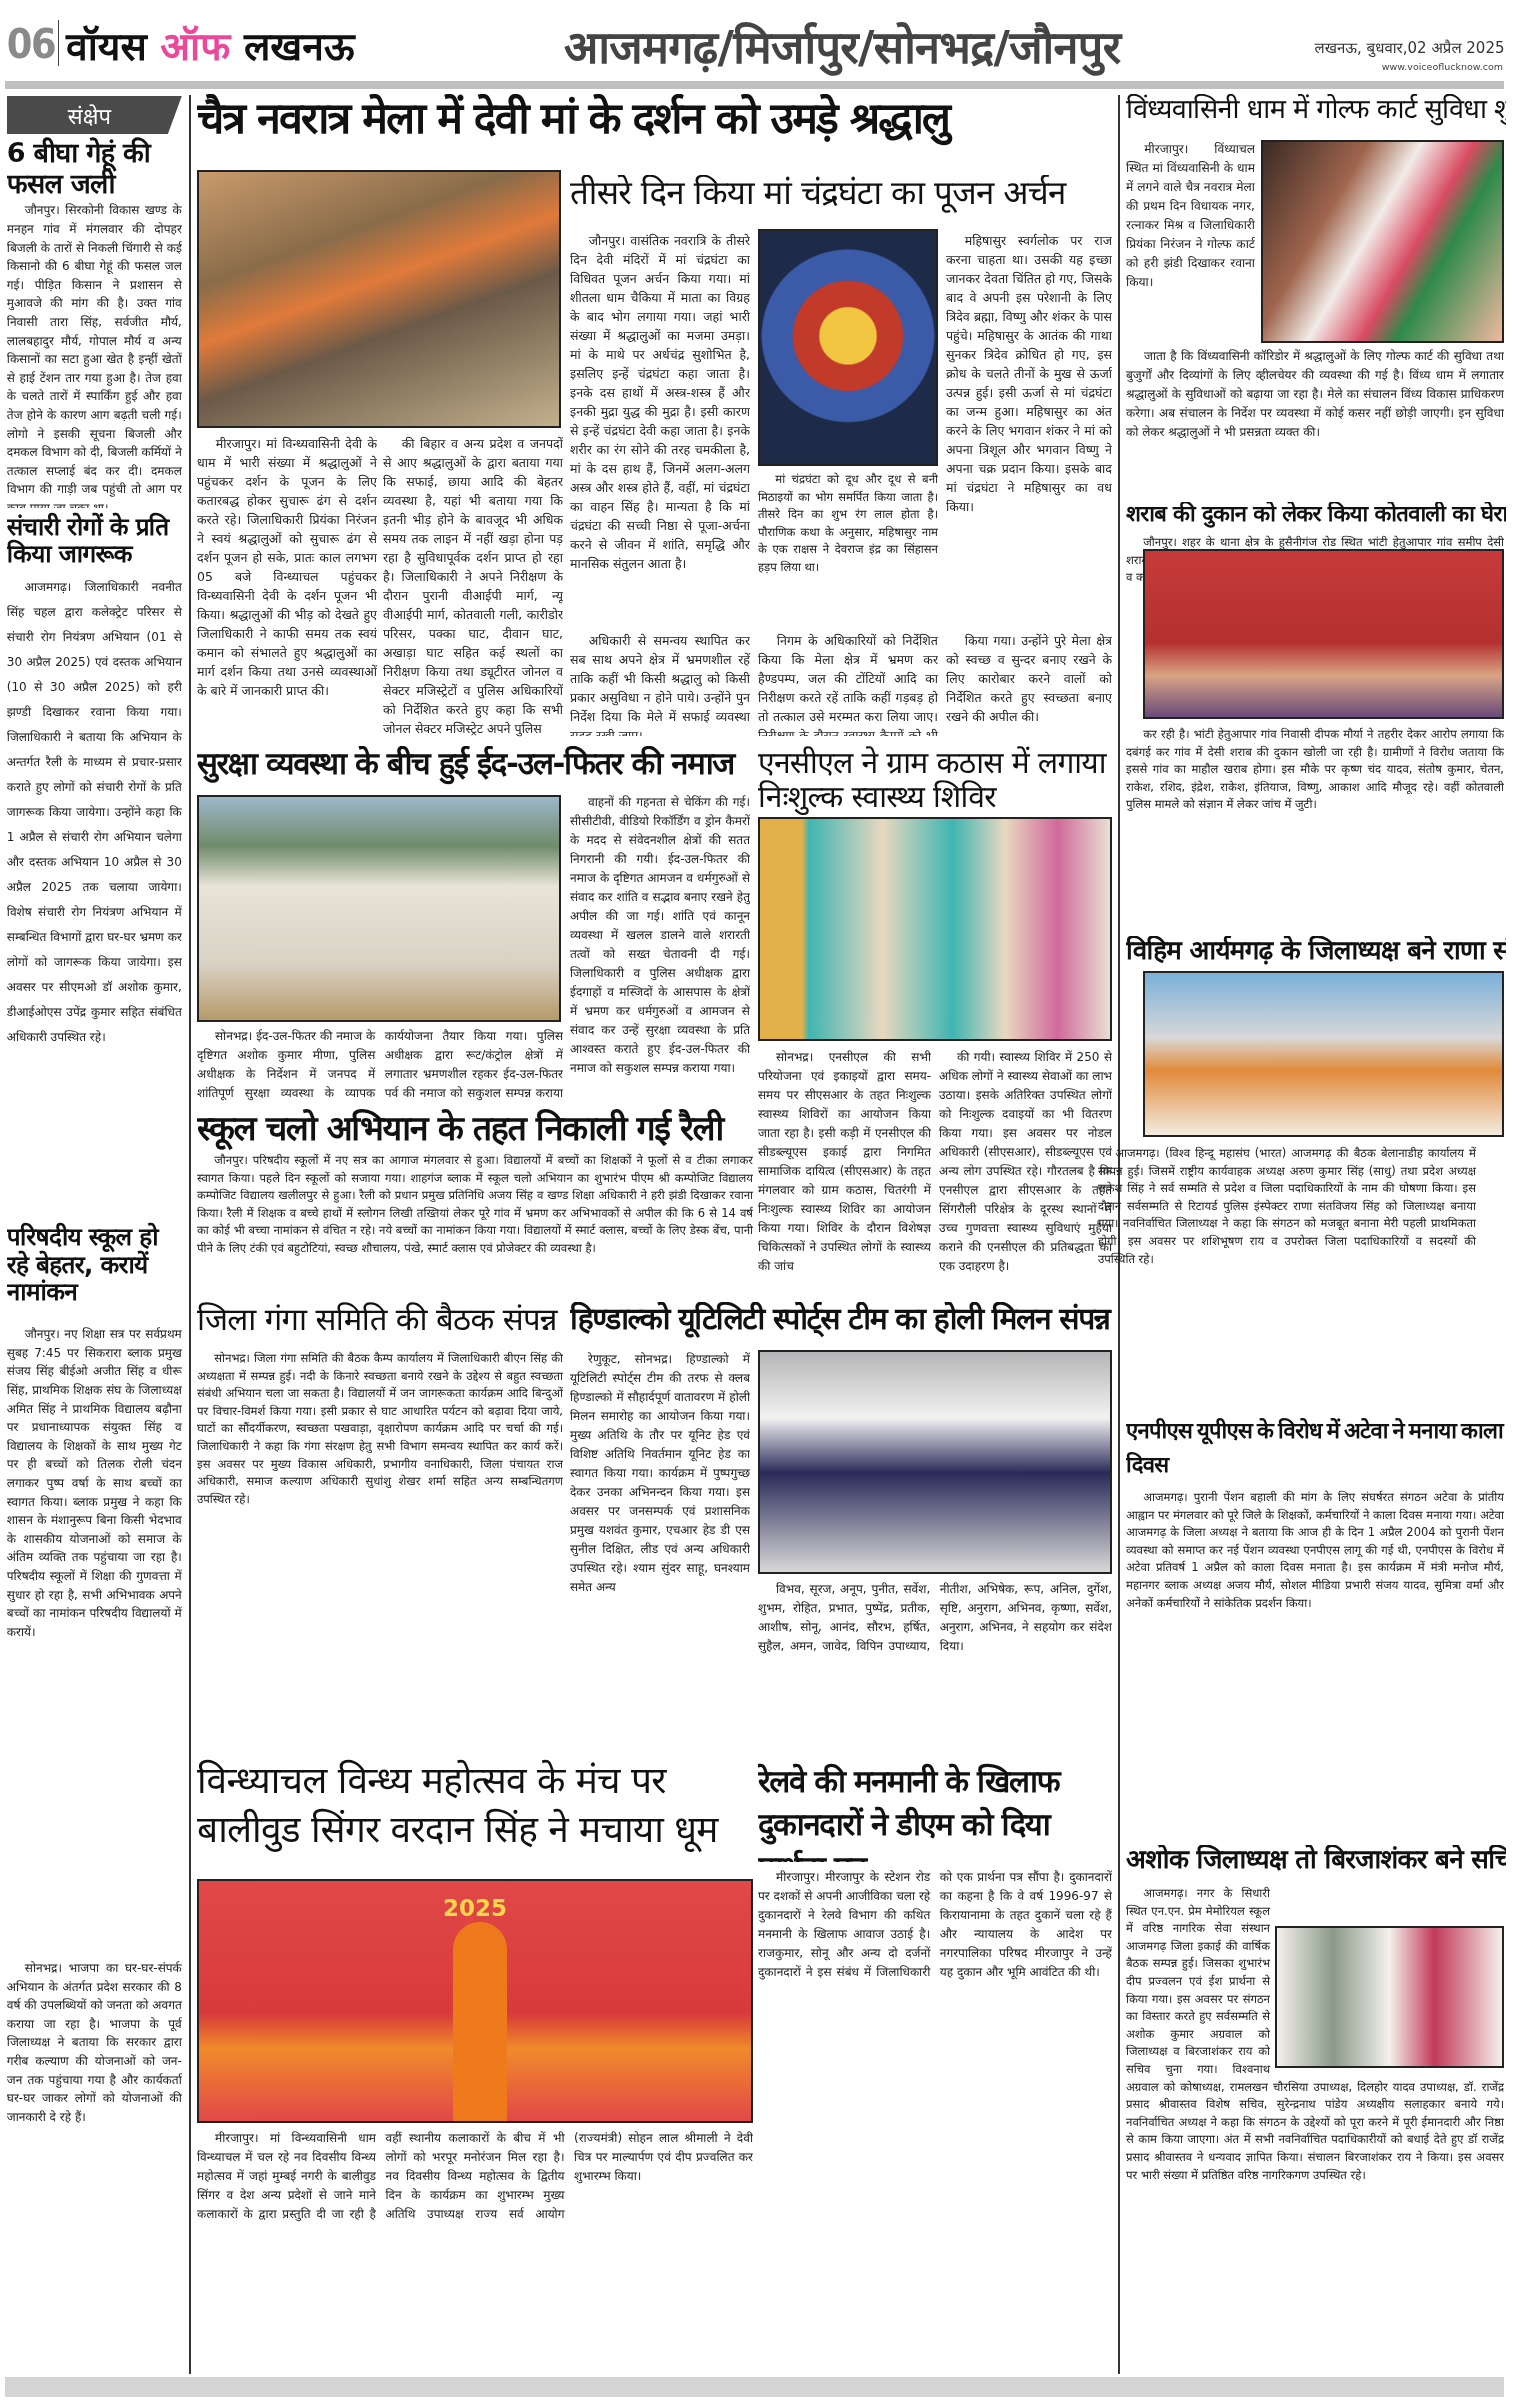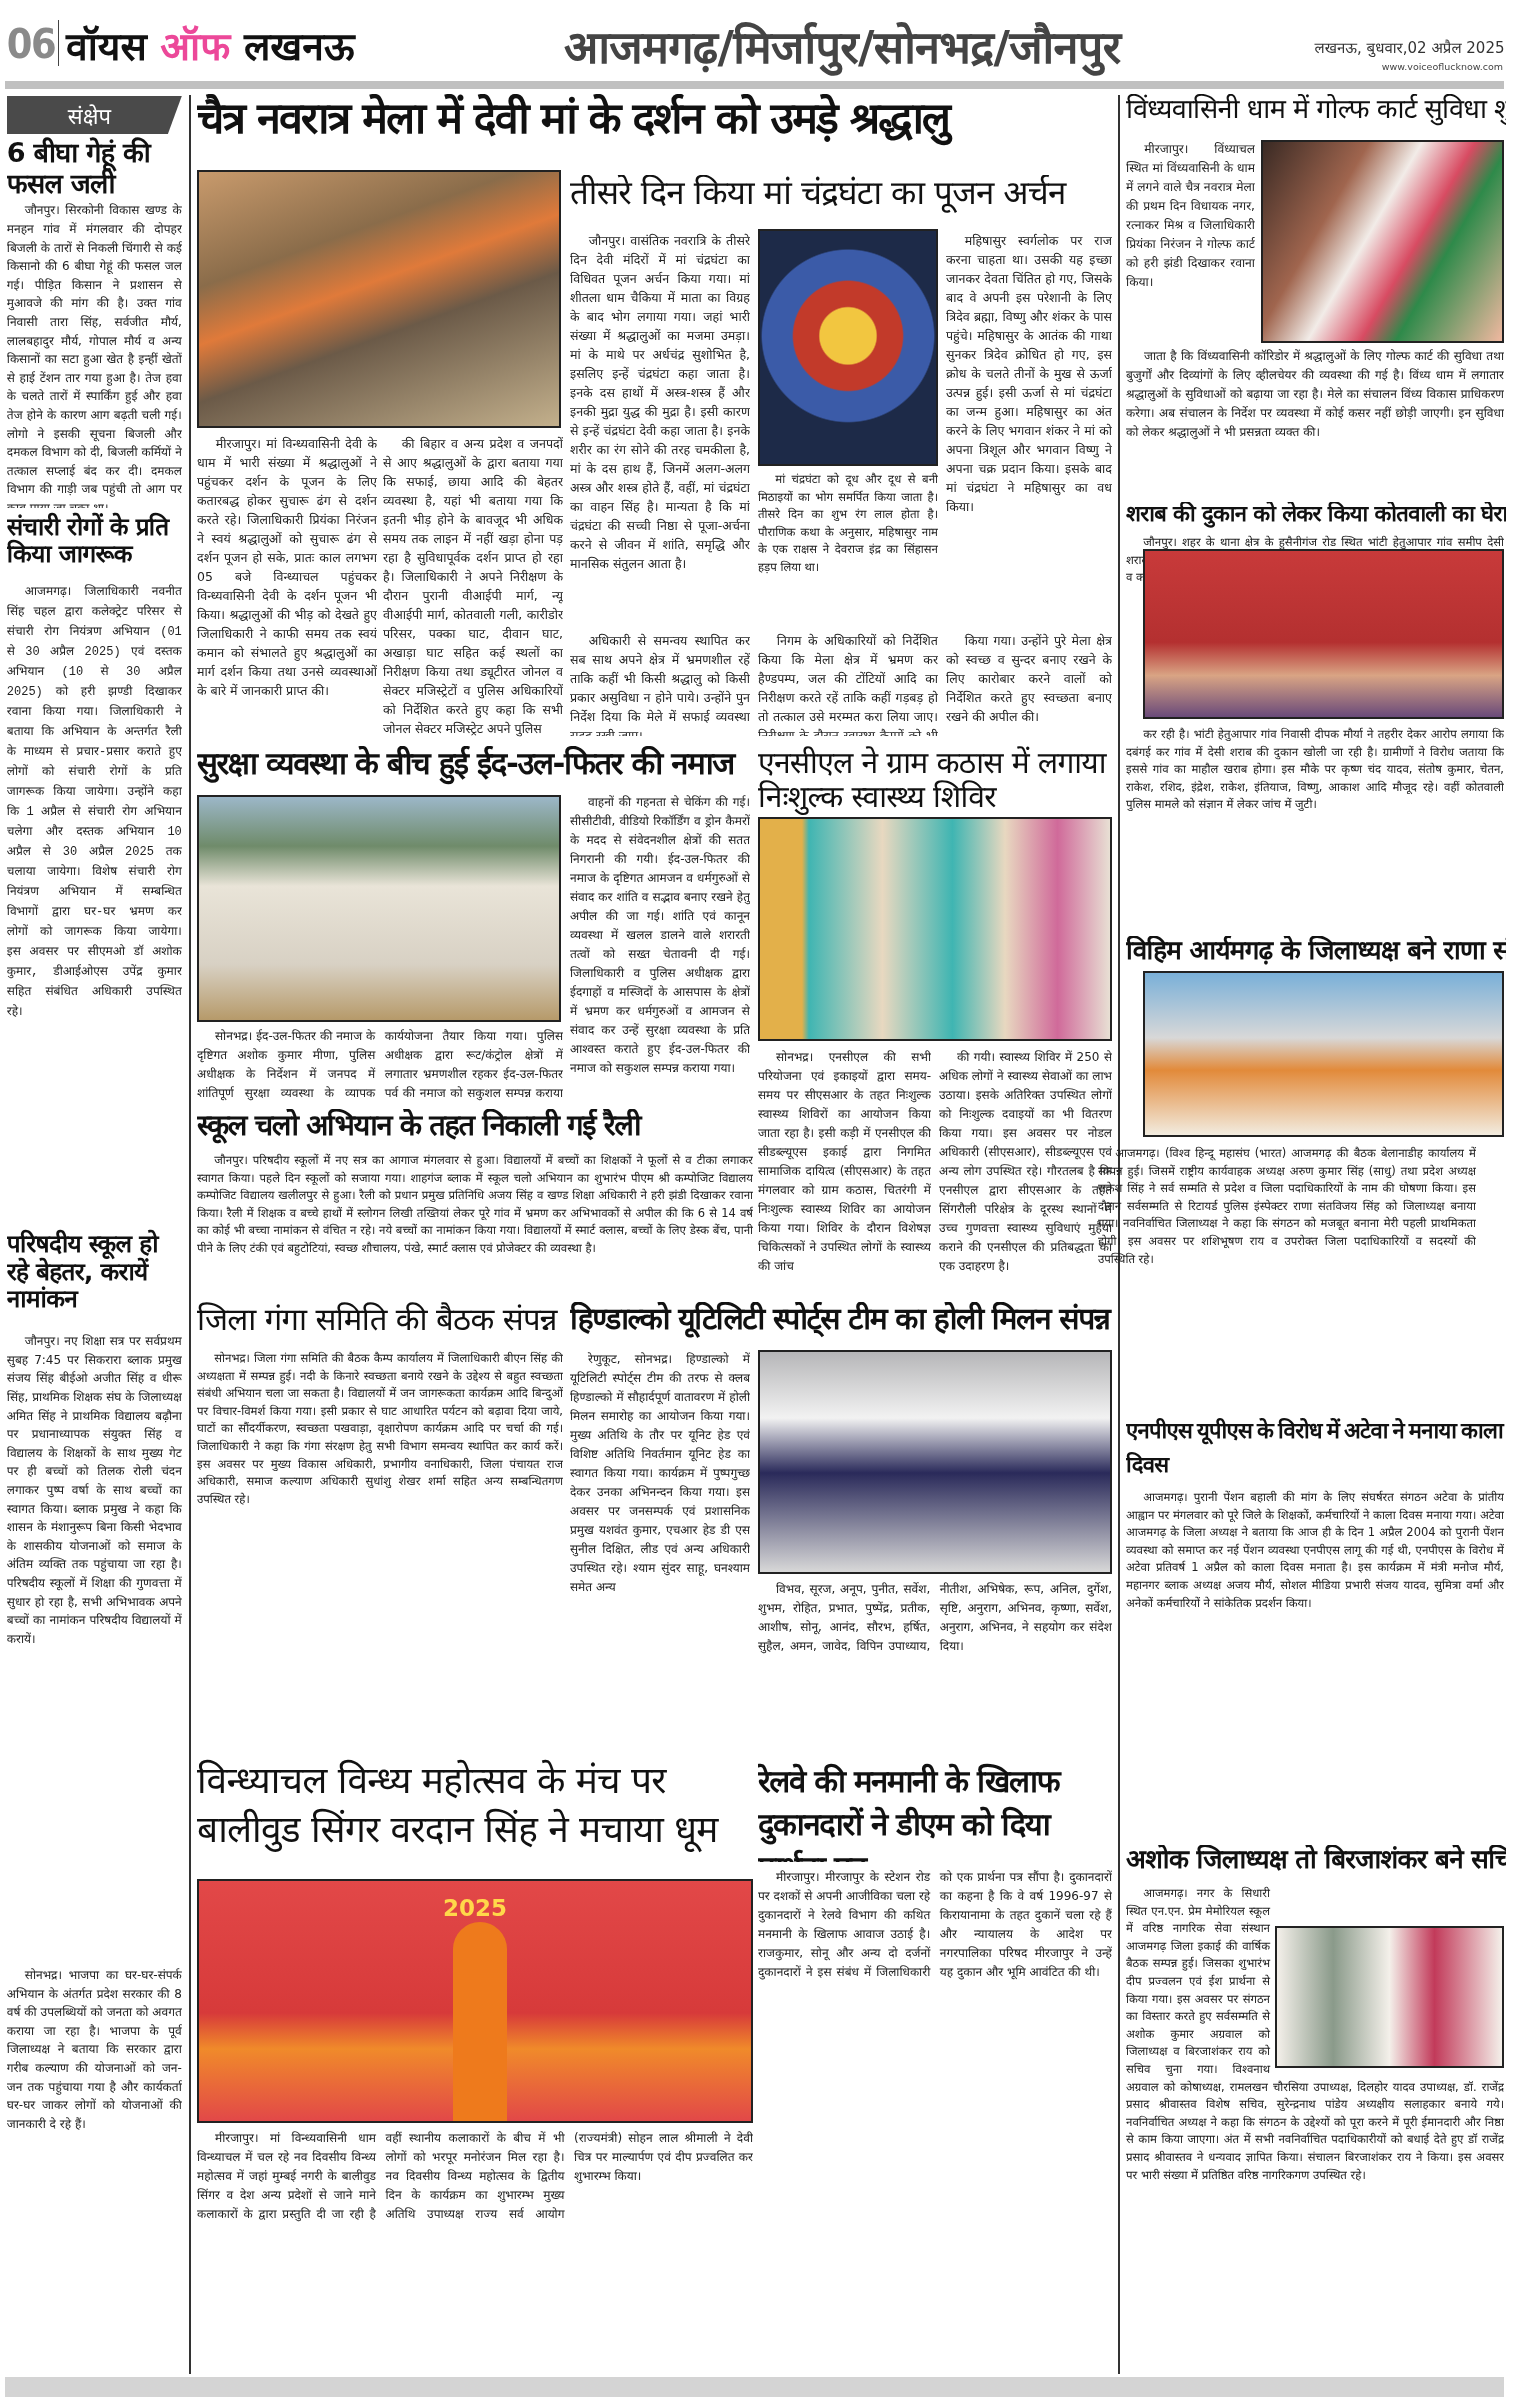--- a/index.html
+++ b/index.html
@@ -68,21 +68,21 @@
 
   <div>
     <div class="hl" style="font-size:27px; margin-top:4.1px;">6 बीघा गेहूं की फसल जली</div>
     <div class="body" style="font-size:12px; line-height:18.6px; margin-top:2.7px; height:307px; overflow:hidden;">
         <p>जौनपुर। सिरकोनी विकास खण्ड के मनहन गांव में मंगलवार की दोपहर बिजली के तारों से निकली चिंगारी से कई किसानो की 6 बीघा गेहूं की फसल जल गई। पीड़ित किसान ने प्रशासन से मुआवजे की मांग की है। उक्त गांव निवासी तारा सिंह, सर्वजीत मौर्य, लालबहादुर मौर्य, गोपाल मौर्य व अन्य किसानों का सटा हुआ खेत है इन्हीं खेतों से हाई टेंशन तार गया हुआ है। तेज हवा के चलते तारों में स्पार्किंग हुई और हवा तेज होने के कारण आग बढ़ती चली गई। लोगो ने इसकी सूचना बिजली और दमकल विभाग को दी, बिजली कर्मियों ने तत्काल सप्लाई बंद कर दी। दमकल विभाग की गाड़ी जब पहुंची तो आग पर काबू पाया जा चुका था।</p>
       </div>
   </div>
 
   <div>
     <div class="hl" style="font-size:24.4px; margin-top:4.1px;">संचारी रोगों के प्रति किया जागरूक</div>
-    <div class="body" style="font-size:12px; line-height:20px; margin-top:15px; height:644px; overflow:hidden;font-family:Liberation Mono, monospace;">
+    <div class="body" style="font-size:12px; line-height:25px; margin-top:8px; height:644px; overflow:hidden;">
         <p>आजमगढ़। जिलाधिकारी नवनीत सिंह चहल द्वारा कलेक्ट्रेट परिसर से संचारी रोग नियंत्रण अभियान (01 से 30 अप्रैल 2025) एवं दस्तक अभियान (10 से 30 अप्रैल 2025) को हरी झण्डी दिखाकर रवाना किया गया। जिलाधिकारी ने बताया कि अभियान के अन्तर्गत रैली के माध्यम से प्रचार-प्रसार कराते हुए लोगों को संचारी रोगों के प्रति जागरूक किया जायेगा। उन्होंने कहा कि 1 अप्रैल से संचारी रोग अभियान चलेगा और दस्तक अभियान 10 अप्रैल से 30 अप्रैल 2025 तक चलाया जायेगा। विशेष संचारी रोग नियंत्रण अभियान में सम्बन्धित विभागों द्वारा घर-घर भ्रमण कर लोगों को जागरूक किया जायेगा। इस अवसर पर सीएमओ डॉ अशोक कुमार, डीआईओएस उपेंद्र कुमार सहित संबंधित अधिकारी उपस्थित रहे।</p>
       </div>
   </div>
 
   <div>
     <div class="hl" style="font-size:24.4px; margin-top:4.1px;">परिषदीय स्कूल हो रहे बेहतर, करायें नामांकन</div>
     <div class="body" style="font-size:12px; line-height:18.6px; margin-top:20px; height:631px; overflow:hidden;">
         <p>जौनपुर। नए शिक्षा सत्र पर सर्वप्रथम सुबह 7:45 पर सिकरारा ब्लाक प्रमुख संजय सिंह बीईओ अजीत सिंह व धीरू सिंह, प्राथमिक शिक्षक संघ के जिलाध्यक्ष अमित सिंह ने प्राथमिक विद्यालय बढ़ौना पर प्रधानाध्यापक संयुक्त सिंह व विद्यालय के शिक्षकों के साथ मुख्य गेट पर ही बच्चों को तिलक रोली चंदन लगाकर पुष्प वर्षा के साथ बच्चों का स्वागत किया। ब्लाक प्रमुख ने कहा कि शासन के मंशानुरूप बिना किसी भेदभाव के शासकीय योजनाओं को समाज के अंतिम व्यक्ति तक पहुंचाया जा रहा है। परिषदीय स्कूलों में शिक्षा की गुणवत्ता में सुधार हो रहा है, सभी अभिभावक अपने बच्चों का नामांकन परिषदीय विद्यालयों में करायें।</p>
       </div>
   </div>
@@ -147,21 +147,21 @@
 </div>
 <div class="photo ph-camp" style="left:758px; top:817px; width:354px; height:224px;"></div>
 <div class="art body" style="left:758px; top:1048px; width:173px; height:237px; font-size:12px;">
     <p>सोनभद्र। एनसीएल की सभी परियोजना एवं इकाइयों द्वारा समय-समय पर सीएसआर के तहत निःशुल्क स्वास्थ्य शिविरों का आयोजन किया जाता रहा है। इसी कड़ी में एनसीएल की सीडब्ल्यूएस इकाई द्वारा निगमित सामाजिक दायित्व (सीएसआर) के तहत मंगलवार को ग्राम कठास, चितरंगी में निःशुल्क स्वास्थ्य शिविर का आयोजन किया गया। शिविर के दौरान विशेषज्ञ चिकित्सकों ने उपस्थित लोगों के स्वास्थ्य की जांच</p>
   </div>
 <div class="art body" style="left:939px; top:1048px; width:173px; height:237px; font-size:12px;">
     <p>की गयी। स्वास्थ्य शिविर में 250 से अधिक लोगों ने स्वास्थ्य सेवाओं का लाभ उठाया। इसके अतिरिक्त उपस्थित लोगों को निःशुल्क दवाइयों का भी वितरण किया गया। इस अवसर पर नोडल अधिकारी (सीएसआर), सीडब्ल्यूएस एवं अन्य लोग उपस्थित रहे। गौरतलब है कि एनसीएल द्वारा सीएसआर के तहत सिंगरौली परिक्षेत्र के दूरस्थ स्थानों में उच्च गुणवत्ता स्वास्थ्य सुविधाएं मुहैया कराने की एनसीएल की प्रतिबद्धता का एक उदाहरण है।</p>
   </div>
 
 <div class="art" style="left:197px; top:1109px; width:556px; height:41px;">
-  <div class="hl" style="font-size:29px; white-space:nowrap; letter-spacing:-1.4px;">स्कूल चलो अभियान के तहत निकाली गई रैली</div>
+  <div class="hl" style="font-size:34px; white-space:nowrap; letter-spacing:-1.4px;">स्कूल चलो अभियान के तहत निकाली गई रैली</div>
 </div>
 <div class="art body" style="left:197px; top:1152px; width:556px; height:142px; font-size:11.5px; line-height:17.6px;">
     <p>जौनपुर। परिषदीय स्कूलों में नए सत्र का आगाज मंगलवार से हुआ। विद्यालयों में बच्चों का शिक्षकों ने फूलों से व टीका लगाकर स्वागत किया। पहले दिन स्कूलों को सजाया गया। शाहगंज ब्लाक में स्कूल चलो अभियान का शुभारंभ पीएम श्री कम्पोजिट विद्यालय कम्पोजिट विद्यालय खलीलपुर से हुआ। रैली को प्रधान प्रमुख प्रतिनिधि अजय सिंह व खण्ड शिक्षा अधिकारी ने हरी झंडी दिखाकर रवाना किया। रैली में शिक्षक व बच्चे हाथों में स्लोगन लिखी तख्तियां लेकर पूरे गांव में भ्रमण कर अभिभावकों से अपील की कि 6 से 14 वर्ष का कोई भी बच्चा नामांकन से वंचित न रहे। नये बच्चों का नामांकन किया गया। विद्यालयों में स्मार्ट क्लास, बच्चों के लिए डेस्क बेंच, पानी पीने के लिए टंकी एवं बहुटोटियां, स्वच्छ शौचालय, पंखे, स्मार्ट क्लास एवं प्रोजेक्टर की व्यवस्था है।</p>
   </div>
 
 <div class="art" style="left:197px; top:1302px; width:366px; height:41px;">
   <div class="hl thin" style="font-size:31px; white-space:nowrap;">जिला गंगा समिति की बैठक संपन्न</div>
 </div>
 <div class="art body" style="left:197px; top:1350px; width:366px; height:390px; font-size:11.5px; line-height:17.6px;">
     <p>सोनभद्र। जिला गंगा समिति की बैठक कैम्प कार्यालय में जिलाधिकारी बीएन सिंह की अध्यक्षता में सम्पन्न हुई। नदी के किनारे स्वच्छता बनाये रखने के उद्देश्य से बहुत स्वच्छता संबंधी अभियान चला जा सकता है। विद्यालयों में जन जागरूकता कार्यक्रम आदि बिन्दुओं पर विचार-विमर्श किया गया। इसी प्रकार से घाट आधारित पर्यटन को बढ़ावा दिया जाये, घाटों का सौंदर्यीकरण, स्वच्छता पखवाड़ा, वृक्षारोपण कार्यक्रम आदि पर चर्चा की गई। जिलाधिकारी ने कहा कि गंगा संरक्षण हेतु सभी विभाग समन्वय स्थापित कर कार्य करें। इस अवसर पर मुख्य विकास अधिकारी, प्रभागीय वनाधिकारी, जिला पंचायत राज अधिकारी, समाज कल्याण अधिकारी सुधांशु शेखर शर्मा सहित अन्य सम्बन्धितगण उपस्थित रहे।</p>

